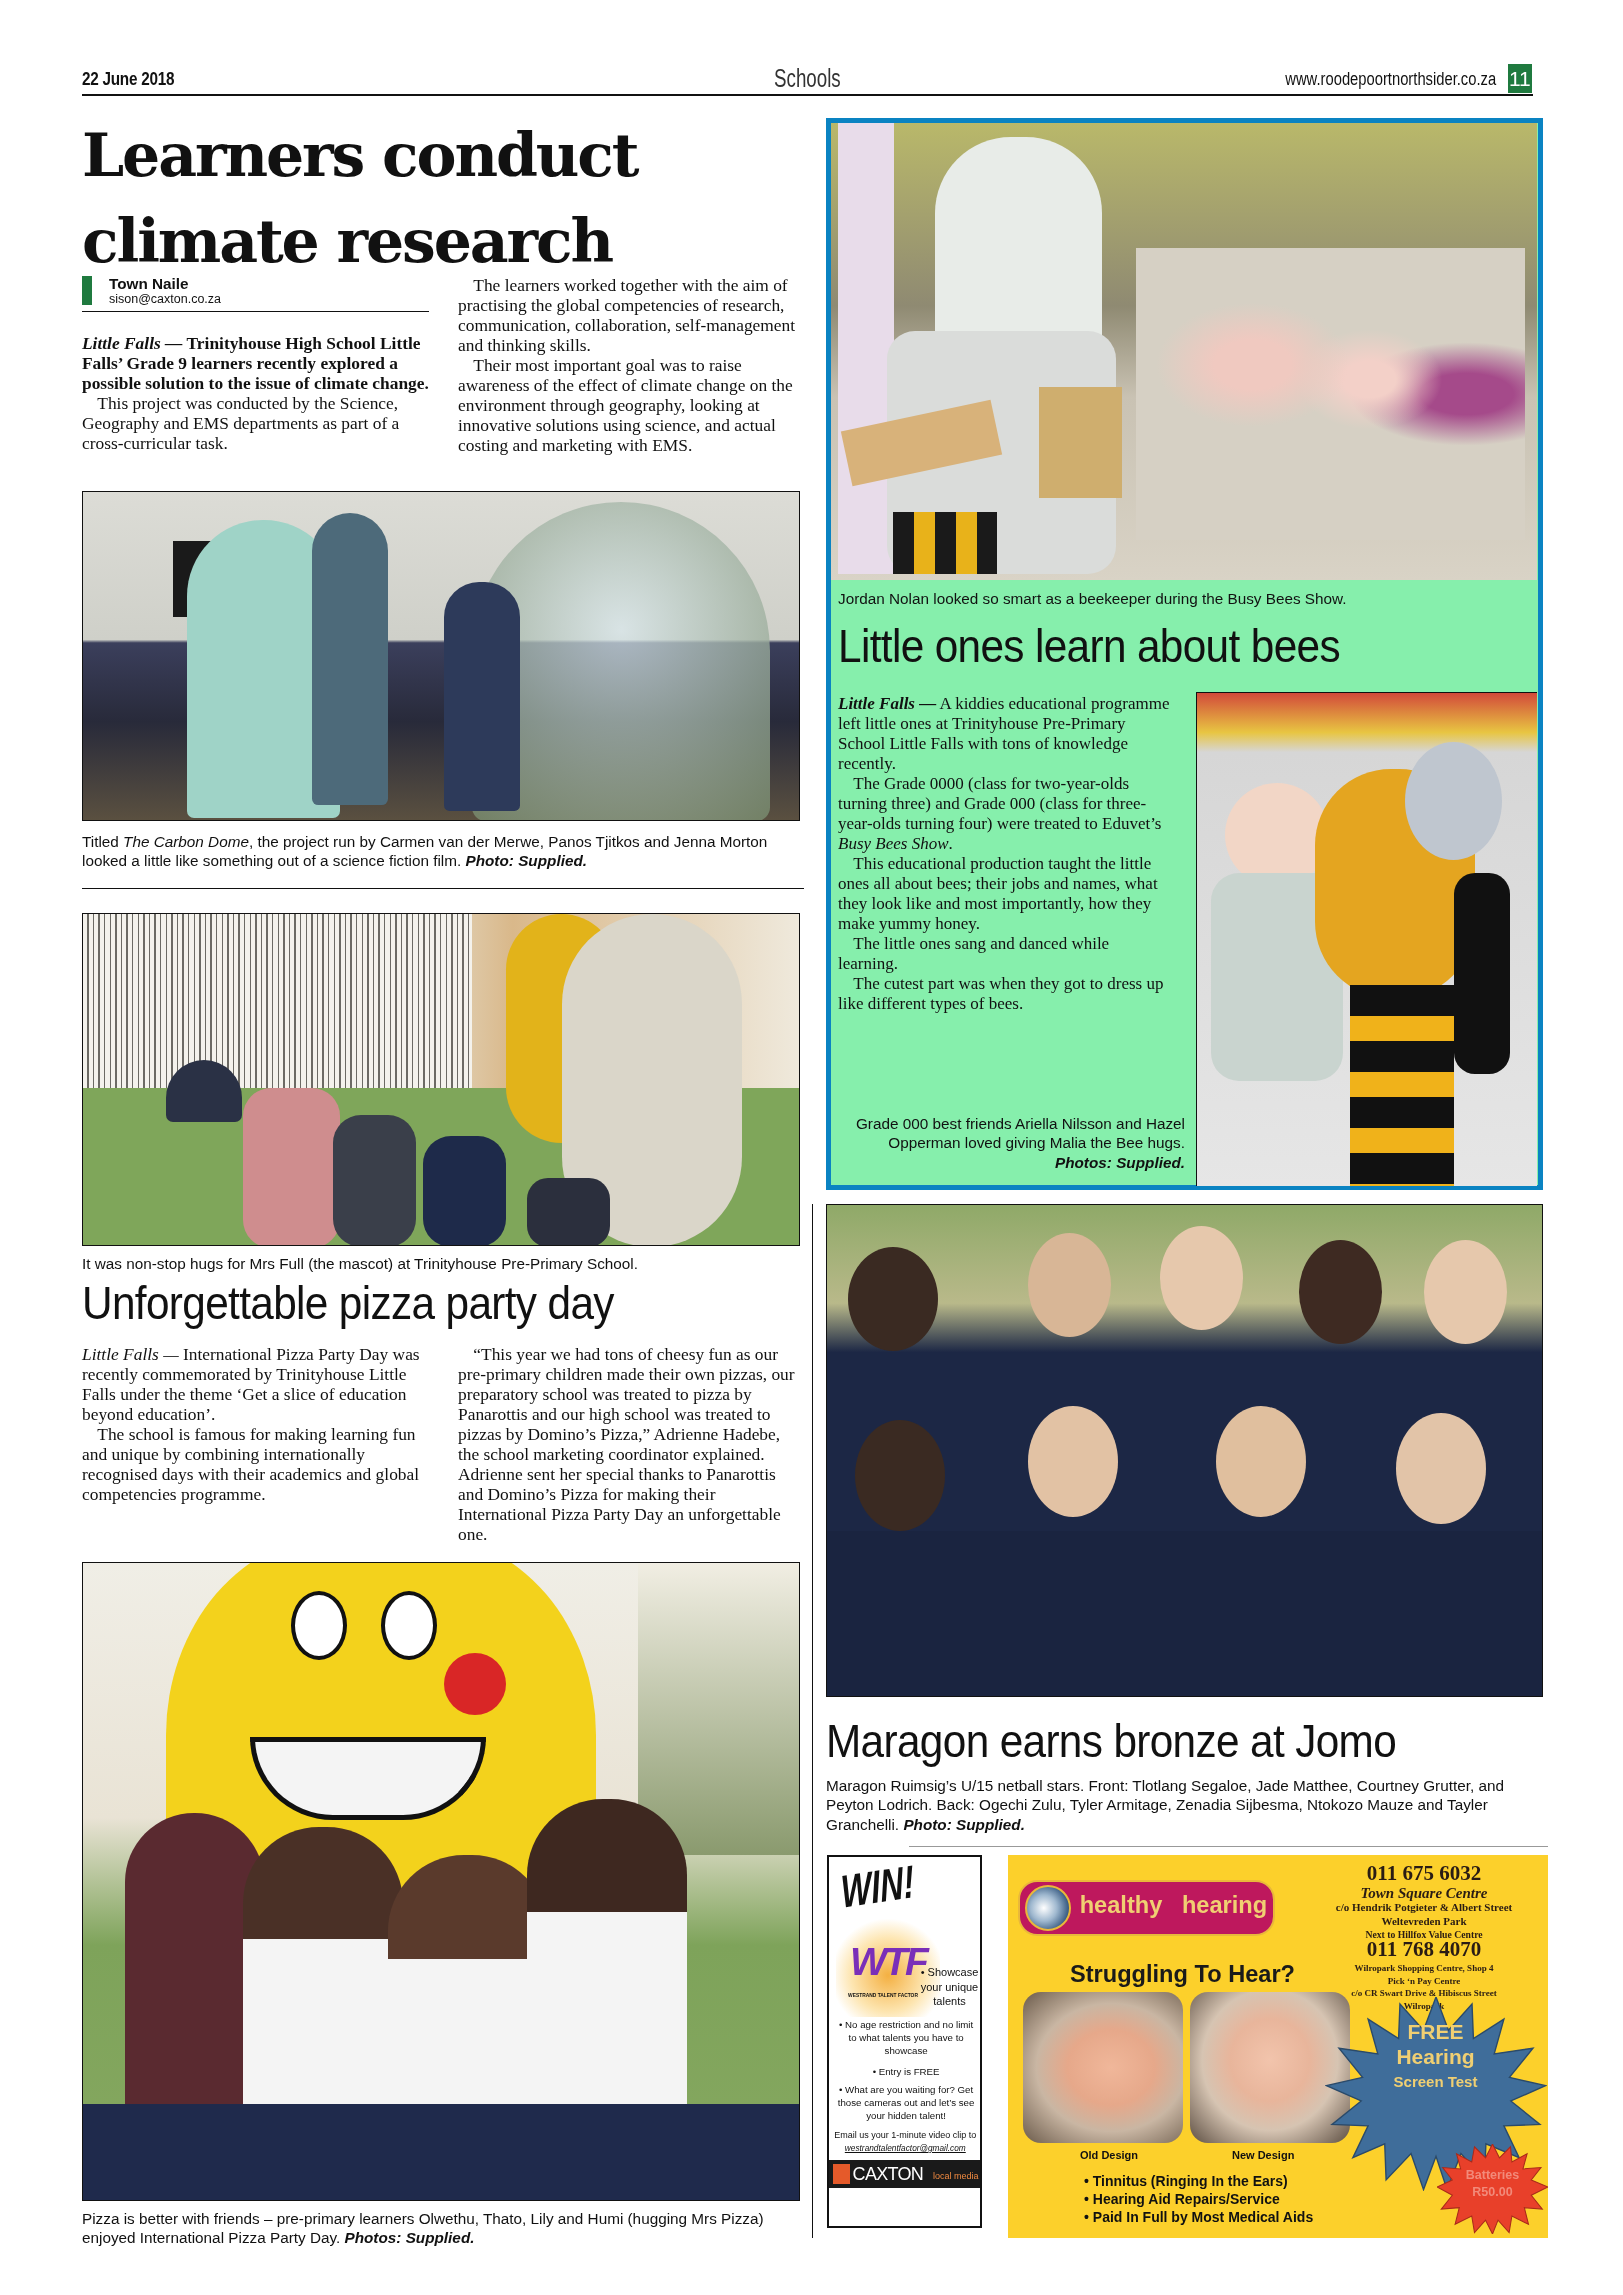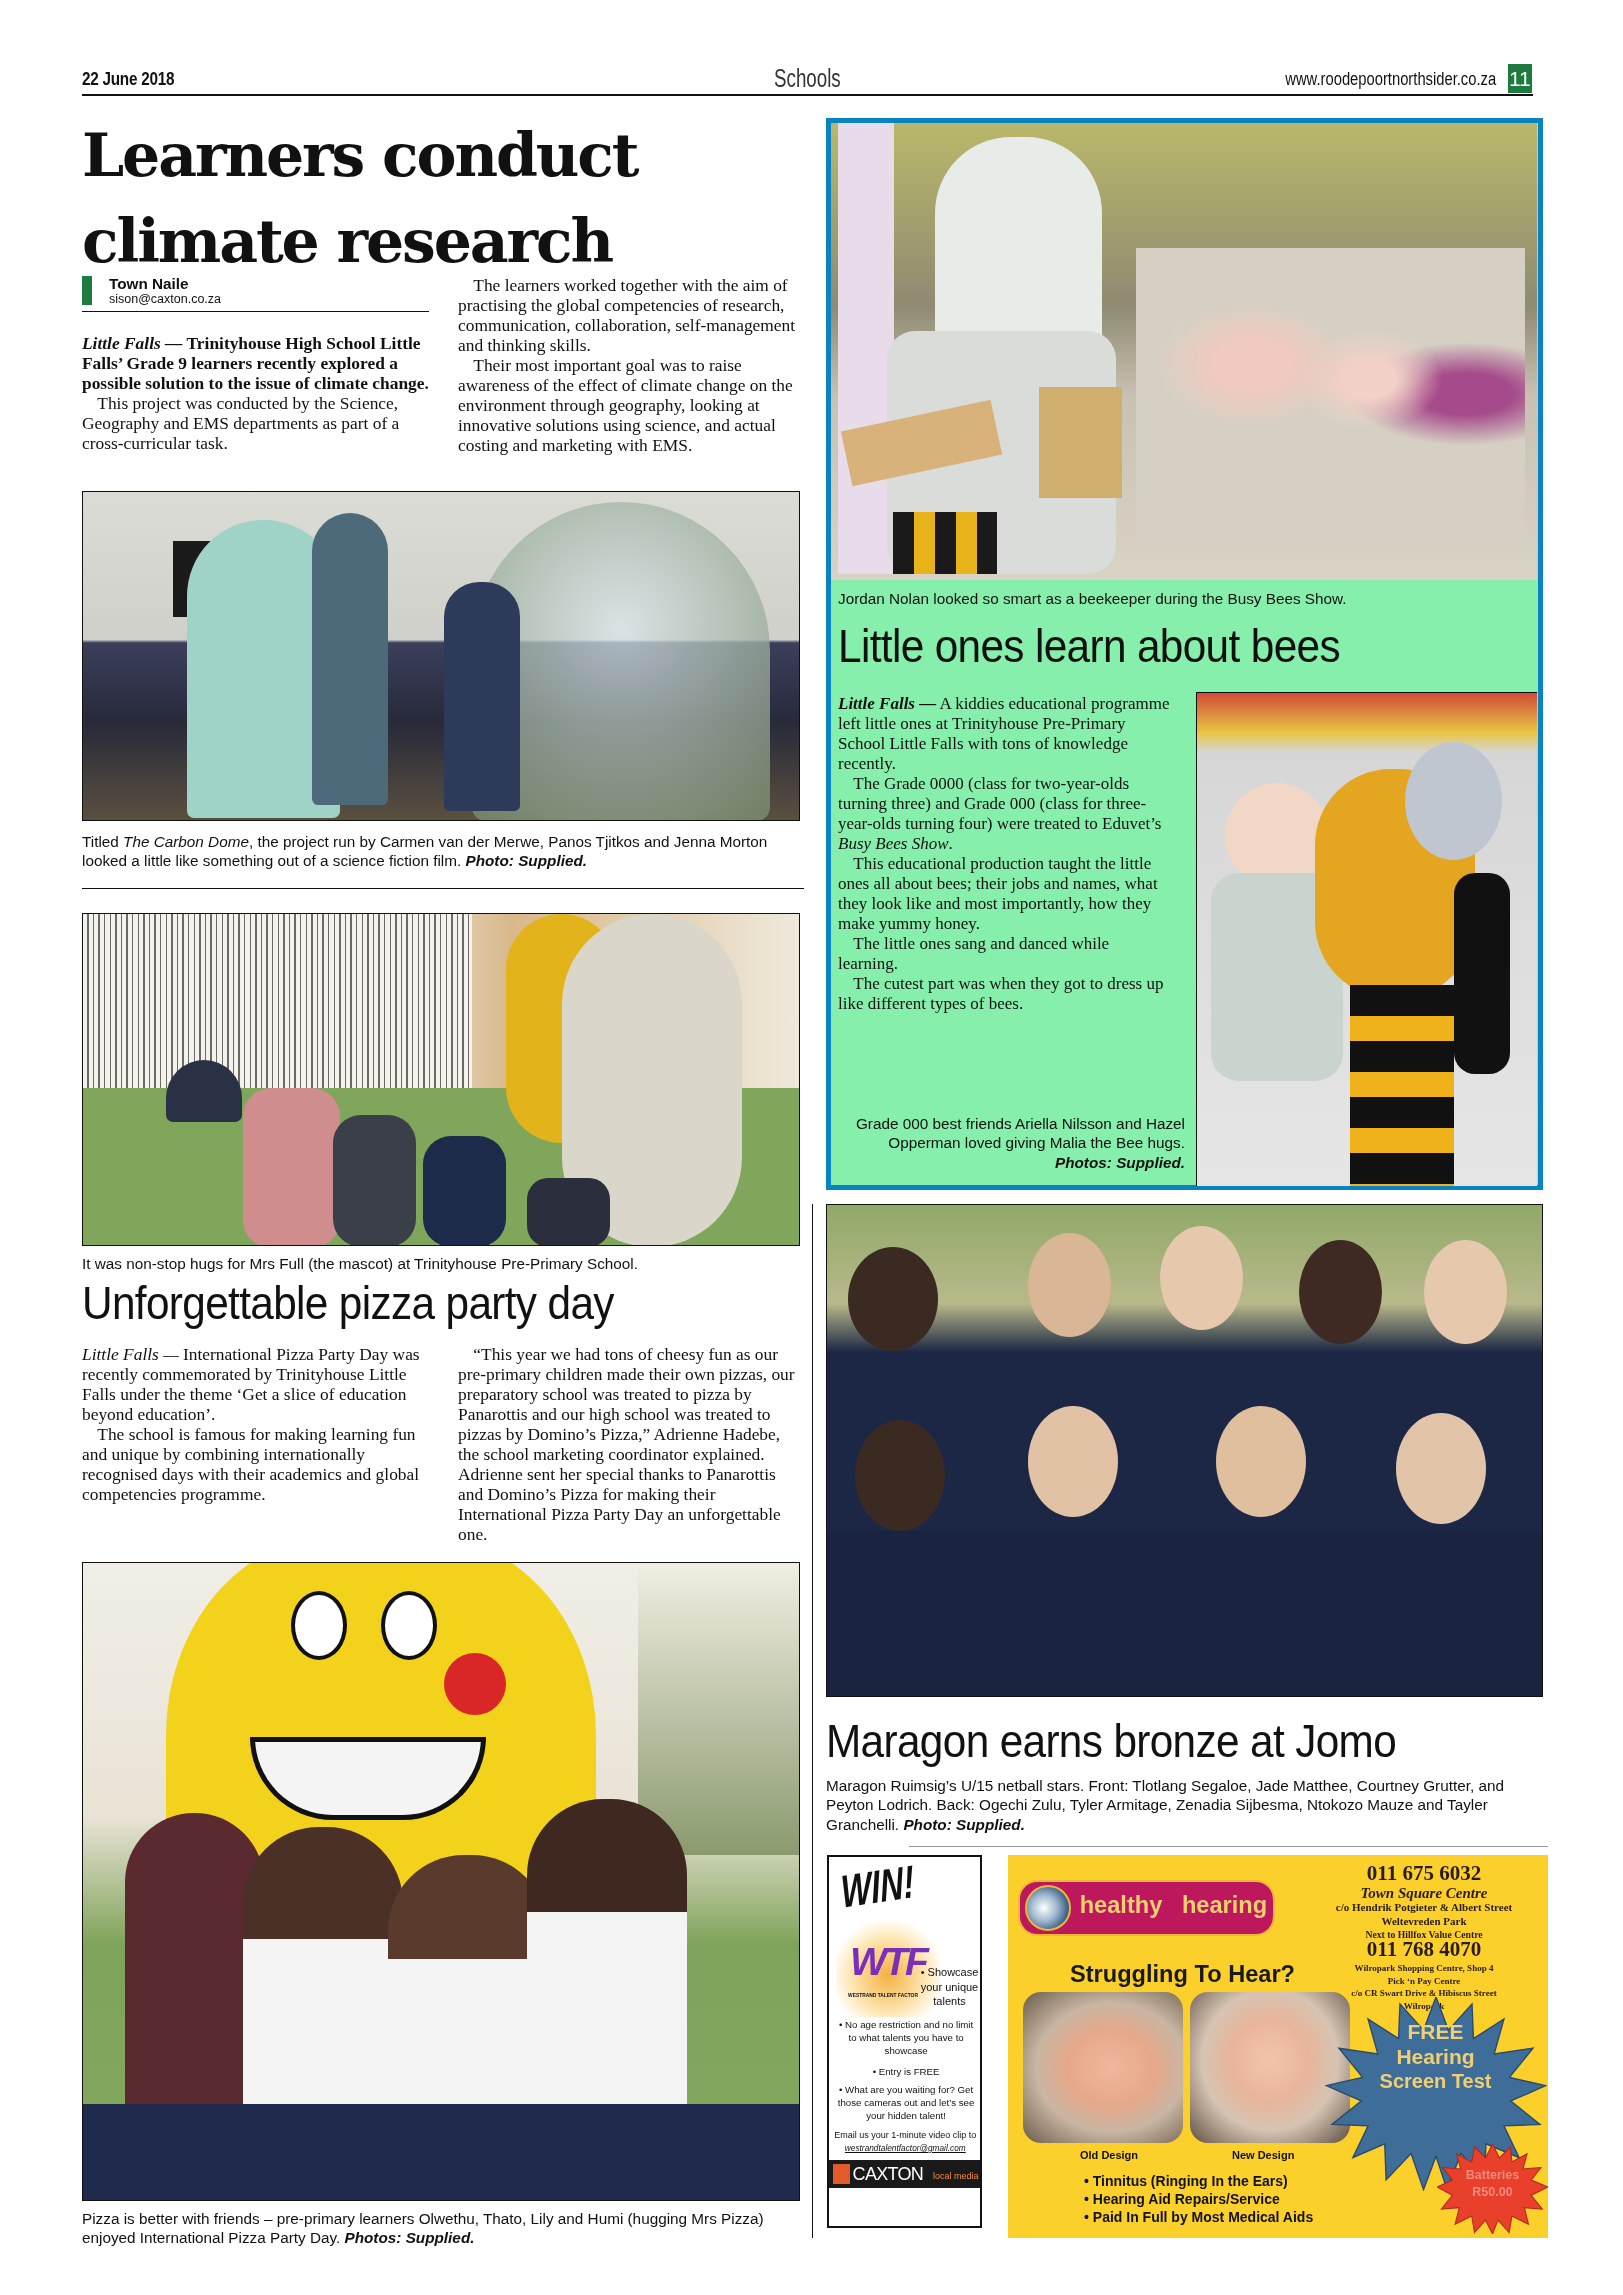--- a/index.html
+++ b/index.html
@@ -223,21 +223,21 @@
   <div class="abs" style="left:182px; top:137px; width:160px; height:151px; border-radius:18px; background:radial-gradient(ellipse at 50% 45%,#f2c4ac 0%,#e8b59b 35%,#d6c4b2 60%,#5c4e42 100%);"></div>
   <div class="abs" style="left:72px; top:294px; font-size:11px; font-weight:bold;">Old Design</div>
   <div class="abs" style="left:224px; top:294px; font-size:11px; font-weight:bold;">New Design</div>
 
   <svg class="abs" style="left:317px; top:142px;" width="222" height="194" viewBox="0 0 320 280">
     <polygon fill="#3f6d9a" stroke="#2a4a6a" stroke-width="2" points="160,0 178,48 212,10 214,60 258,32 244,82 300,74 266,116 318,128 268,150 310,184 258,186 280,232 232,212 230,264 196,226 176,278 160,230 142,278 124,226 88,264 86,212 40,232 62,186 10,184 52,150 2,128 54,116 20,74 76,82 62,32 106,60 108,10 142,48"></polygon>
   </svg>
   <div class="abs" style="left:351px; top:164px; width:153px; text-align:center; color:#f0cf72; font-weight:bold;">
     <div style="font-size:21px; line-height:25px;">FREE</div>
     <div style="font-size:21px; line-height:25px;">Hearing</div>
-    <div style="font-size:20px; line-height:25px;text-align:center;">Screen Test</div>
+    <div style="font-size:15px; line-height:25px;text-align:center;">Screen Test</div>
   </div>
 
   <svg class="abs" style="left:429px; top:289px;" width="111" height="90" viewBox="0 0 160 130">
     <polygon fill="#e8402a" stroke="#a82a1a" stroke-width="1.5" points="80,0 90,20 106,4 108,26 130,14 124,36 150,34 136,52 160,62 136,74 152,94 126,92 132,116 108,104 104,128 88,110 80,130 70,110 54,128 50,104 26,116 32,92 6,94 22,74 0,62 22,52 8,34 34,36 28,14 50,26 54,4 70,20"></polygon>
   </svg>
   <div class="abs" style="left:440px; top:312px; width:89px; text-align:center; color:#f28a7a; font-weight:bold; font-size:12.5px; line-height:16.7px;">
     <div>Batteries</div>
     <div>R50.00</div>
   </div>
 

